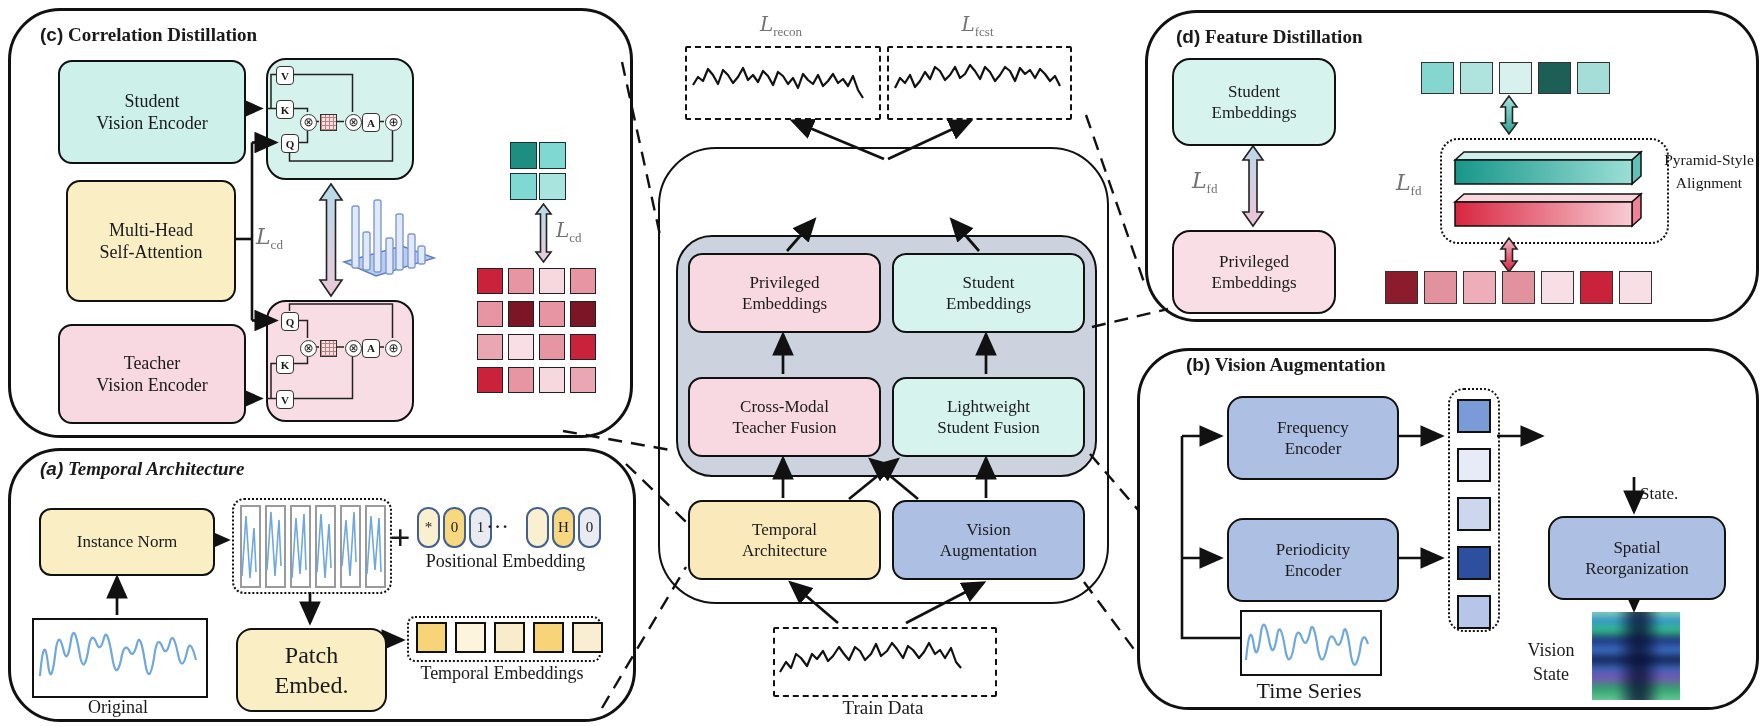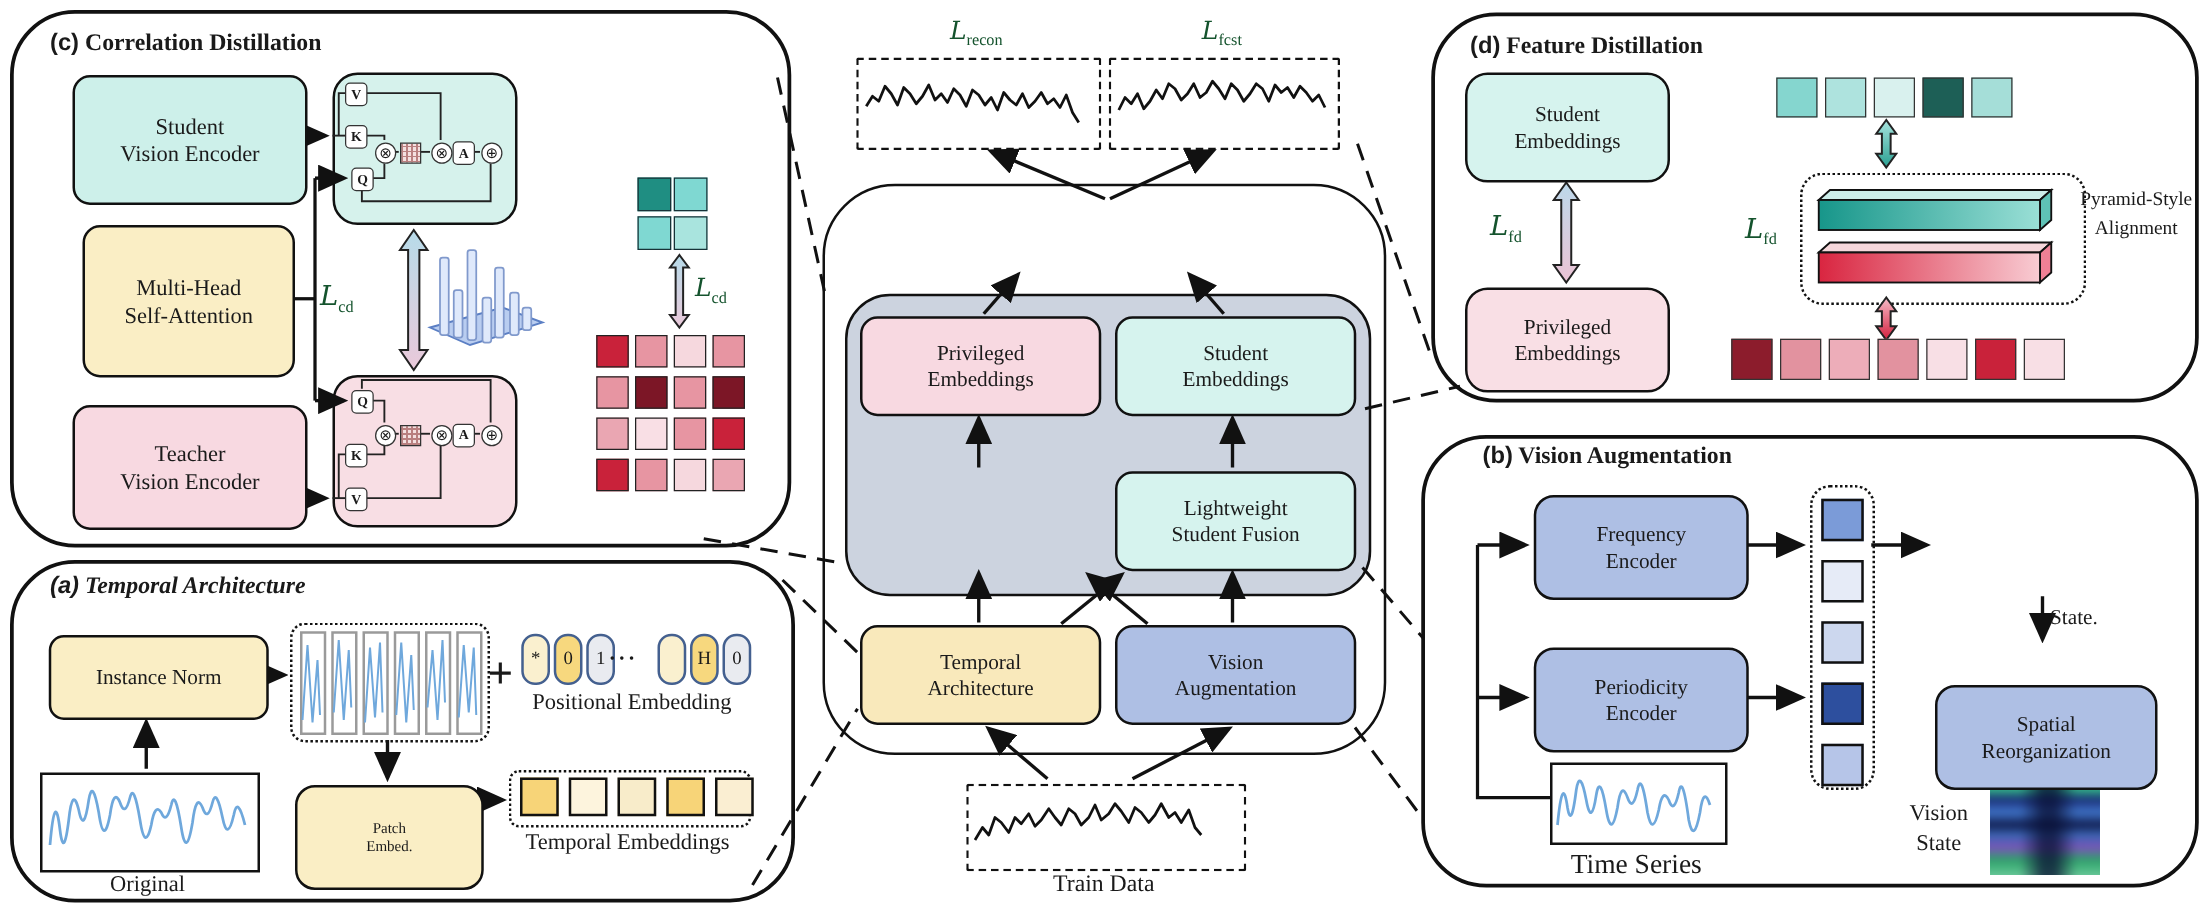--- a/index.html
+++ b/index.html
@@ -23,21 +23,21 @@
   .yellow{background:#faeec5;} .yellow2{background:#f9e9bb;}
   .peach{background:#fbe3cc;}  .blue{background:#aebfe4;}
   .attn{position:absolute;border:2.2px solid #111;border-radius:20px;}
   .dashedbox{position:absolute;border:2.6px dashed #111;border-radius:2px;background:#fff;}
   .dotbox{position:absolute;border:2.6px dotted #111;background:#fff;}
   .whitebox{position:absolute;border:2.6px solid #111;background:#fff;}
   
   .ptitle{position:absolute;font-weight:bold;font-size:19px;white-space:nowrap;}
   .ptitle .tag{font-family:"Liberation Sans",sans-serif;}
   .lbl{position:absolute;font-size:18px;text-align:center;white-space:nowrap;}
-  .mathl{position:absolute;font-size:20px;color:#14532d;white-space:nowrap;}
+  .mathl{position:absolute;font-size:20px;color:#737373;white-space:nowrap;}
   .mathl i{font-family:"DejaVu Serif",serif;}
   .mathl sub{font-size:13px;}
   
   .csq{display:inline-block;}
   .grid2{display:grid;grid-template-columns:repeat(2,25px);gap:4px;}
   .grid2 .csq{width:25px;height:25px;border:1.8px solid #173237;}
   .grid4{display:grid;grid-template-columns:repeat(4,24px);gap:7px;}
   .grid4 .csq{width:24px;height:24px;border:1.8px solid #222;}
   .rowteal,.rowred{display:flex;}
   .rowteal{gap:6px;} .rowred{gap:6px;}
@@ -331,20 +331,24 @@
       </div>
 
     <div class="box pink" style="left:688px;top:253px;width:189px;height:76px;">
       <span>Privileged</span>
         <span>Embeddings</span>
       </div>
     <div class="box teal2" style="left:892px;top:253px;width:189px;height:76px;">
       <span>Student</span>
         <span>Embeddings</span>
       </div>
+    <div class="box pink" style="left:688px;top:377px;width:189px;height:76px;">
+      <span>Cross-Modal</span>
+        <span>Teacher Fusion</span>
+      </div>
     <div class="box teal2" style="left:892px;top:377px;width:189px;height:76px;">
       <span>Lightweight</span>
         <span>Student Fusion</span>
       </div>
     <div class="box yellow2" style="left:688px;top:500px;width:189px;height:76px;">
       <span>Temporal</span>
         <span>Architecture</span>
       </div>
     <div class="box blue" style="left:892px;top:500px;width:189px;height:76px;">
       <span>Vision</span>
@@ -362,21 +366,21 @@
         <span class="pill" style="background: rgb(247, 216, 126);">0</span>
         <span class="pill" style="background: rgb(233, 235, 240);">1</span>
       </div>
     <div class="dots" style="left:487px;top:517px;">···</div>
     <div class="abs pillrow" style="left:526px;top:507px;">
         <span class="pill" style="background: rgb(250, 240, 207);"></span>
         <span class="pill" style="background: rgb(247, 216, 126);">H</span>
         <span class="pill" style="background: rgb(233, 235, 240);">0</span>
       </div>
     <div class="lbl" style="left:408px;top:551px;width:195px;">Positional Embedding</div>
-    <div class="box yellow" style="left:236px;top:628px;width:147px;height:80px;border-radius:16px;font-size:12px;">
+    <div class="box yellow" style="left:236px;top:628px;width:147px;height:80px;border-radius:16px;font-size:24px;">
       <span>Patch</span>
         <span>Embed.</span>
       </div>
     <div class="abs temposq" style="left:416px;top:622px;">
         <span class="csq" style="background: rgb(247, 212, 120);"></span>
         <span class="csq" style="background: rgb(253, 244, 221);"></span>
         <span class="csq" style="background: rgb(248, 236, 202);"></span>
         <span class="csq" style="background: rgb(247, 212, 120);"></span>
         <span class="csq" style="background: rgb(250, 238, 210);"></span>
       </div>
@@ -417,21 +421,21 @@
       <span>Periodicity</span>
         <span>Encoder</span>
       </div>
     <div class="abs stripb" style="left:1457px;top:399px;">
         <span class="csq" style="background: rgb(123, 155, 216);"></span>
         <span class="csq" style="background: rgb(230, 235, 247);"></span>
         <span class="csq" style="background: rgb(204, 215, 238);"></span>
         <span class="csq" style="background: rgb(45, 79, 158);"></span>
         <span class="csq" style="background: rgb(182, 197, 232);"></span>
       </div>
-    <div class="box blue" style="left:1548px;top:516px;width:174px;height:80px;border-radius:16px;margin-top:32px;">
+    <div class="box blue" style="left:1548px;top:516px;width:174px;height:80px;border-radius:16px;">
       <span>Spatial</span>
         <span>Reorganization</span>
       </div>
     <div class="lbl" style="left:1640px;top:484px;font-size:17px;">State.</div>
     <div class="lbl" style="left:1249px;top:678px;width:120px;font-size:22px;">Time Series</div>
     <div class="lbl" style="left:1516px;top:638px;width:70px;white-space:normal;line-height:1.35;">
       <span>Vision</span><br><span>State</span></div>
   </div>
 </div>
 

